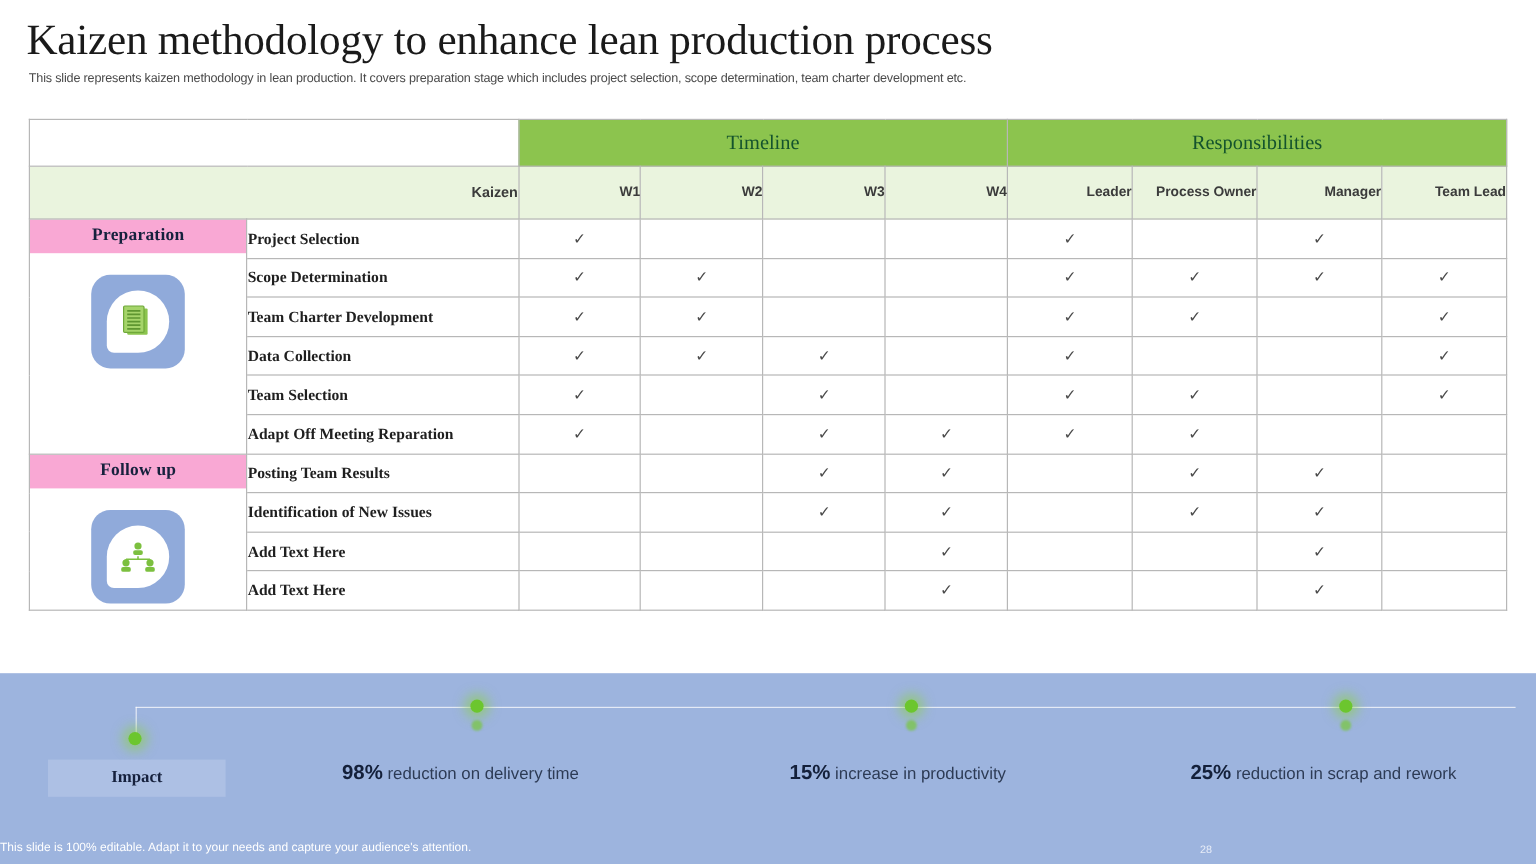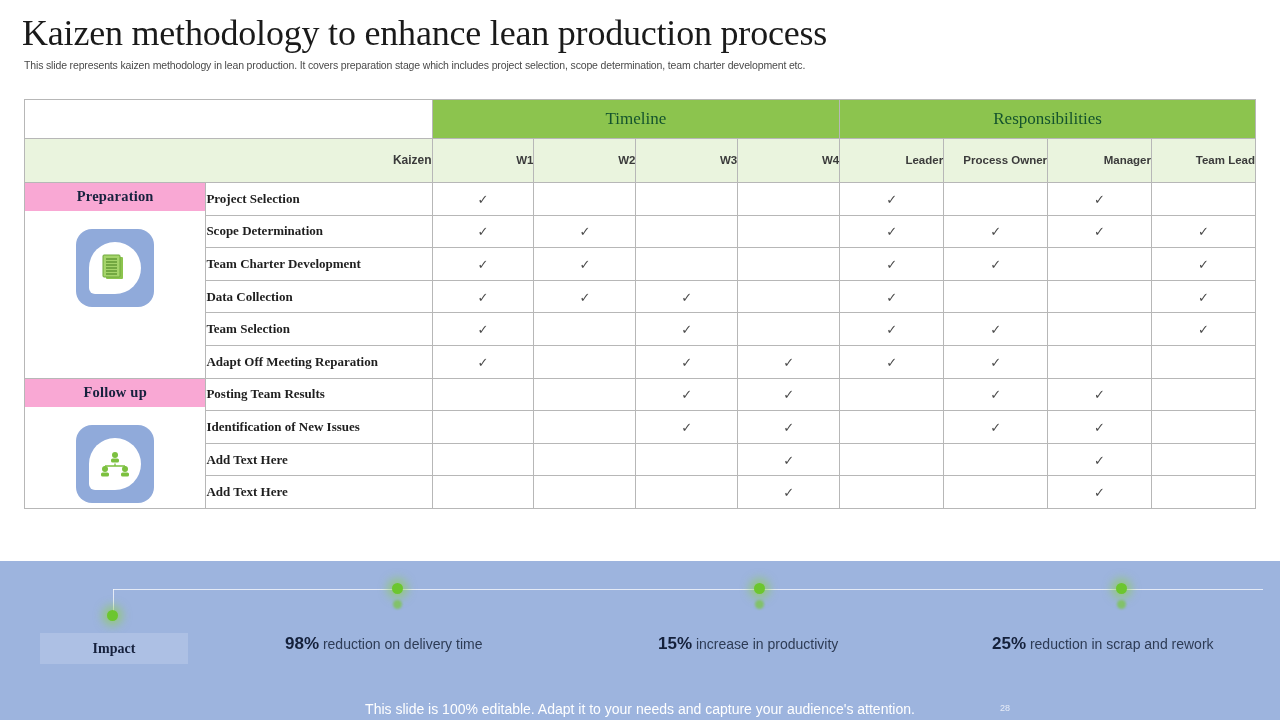--- a/index.html
+++ b/index.html
@@ -111,21 +111,21 @@
     background: #adc0e4; display: flex; align-items: center; justify-content: center;
     font-family: "Liberation Serif", serif;
     font-size: 14px; font-weight: 700; color: #16213d;
   }
   .stat { position: absolute; top: 634px; white-space: nowrap;
     font-size: 14px; color: #2d3b55; }
   .stat b { font-size: 17px; font-weight: 700; color: #14203a; }
 
   .footer-note {
     position: absolute; left: 0; top: 701px; width: 1280px;
-    text-align: center; font-size: 14px; color: #ffffff;
+    text-align: left; font-size: 10px; color: #ffffff;
   }
   .page-num {
     position: absolute; right: 10px; top: 703px;
     font-size: 9px; color: #e7ecf7;
   }
 </style>
 </head>
 <body>
 
 <div class="slide">

